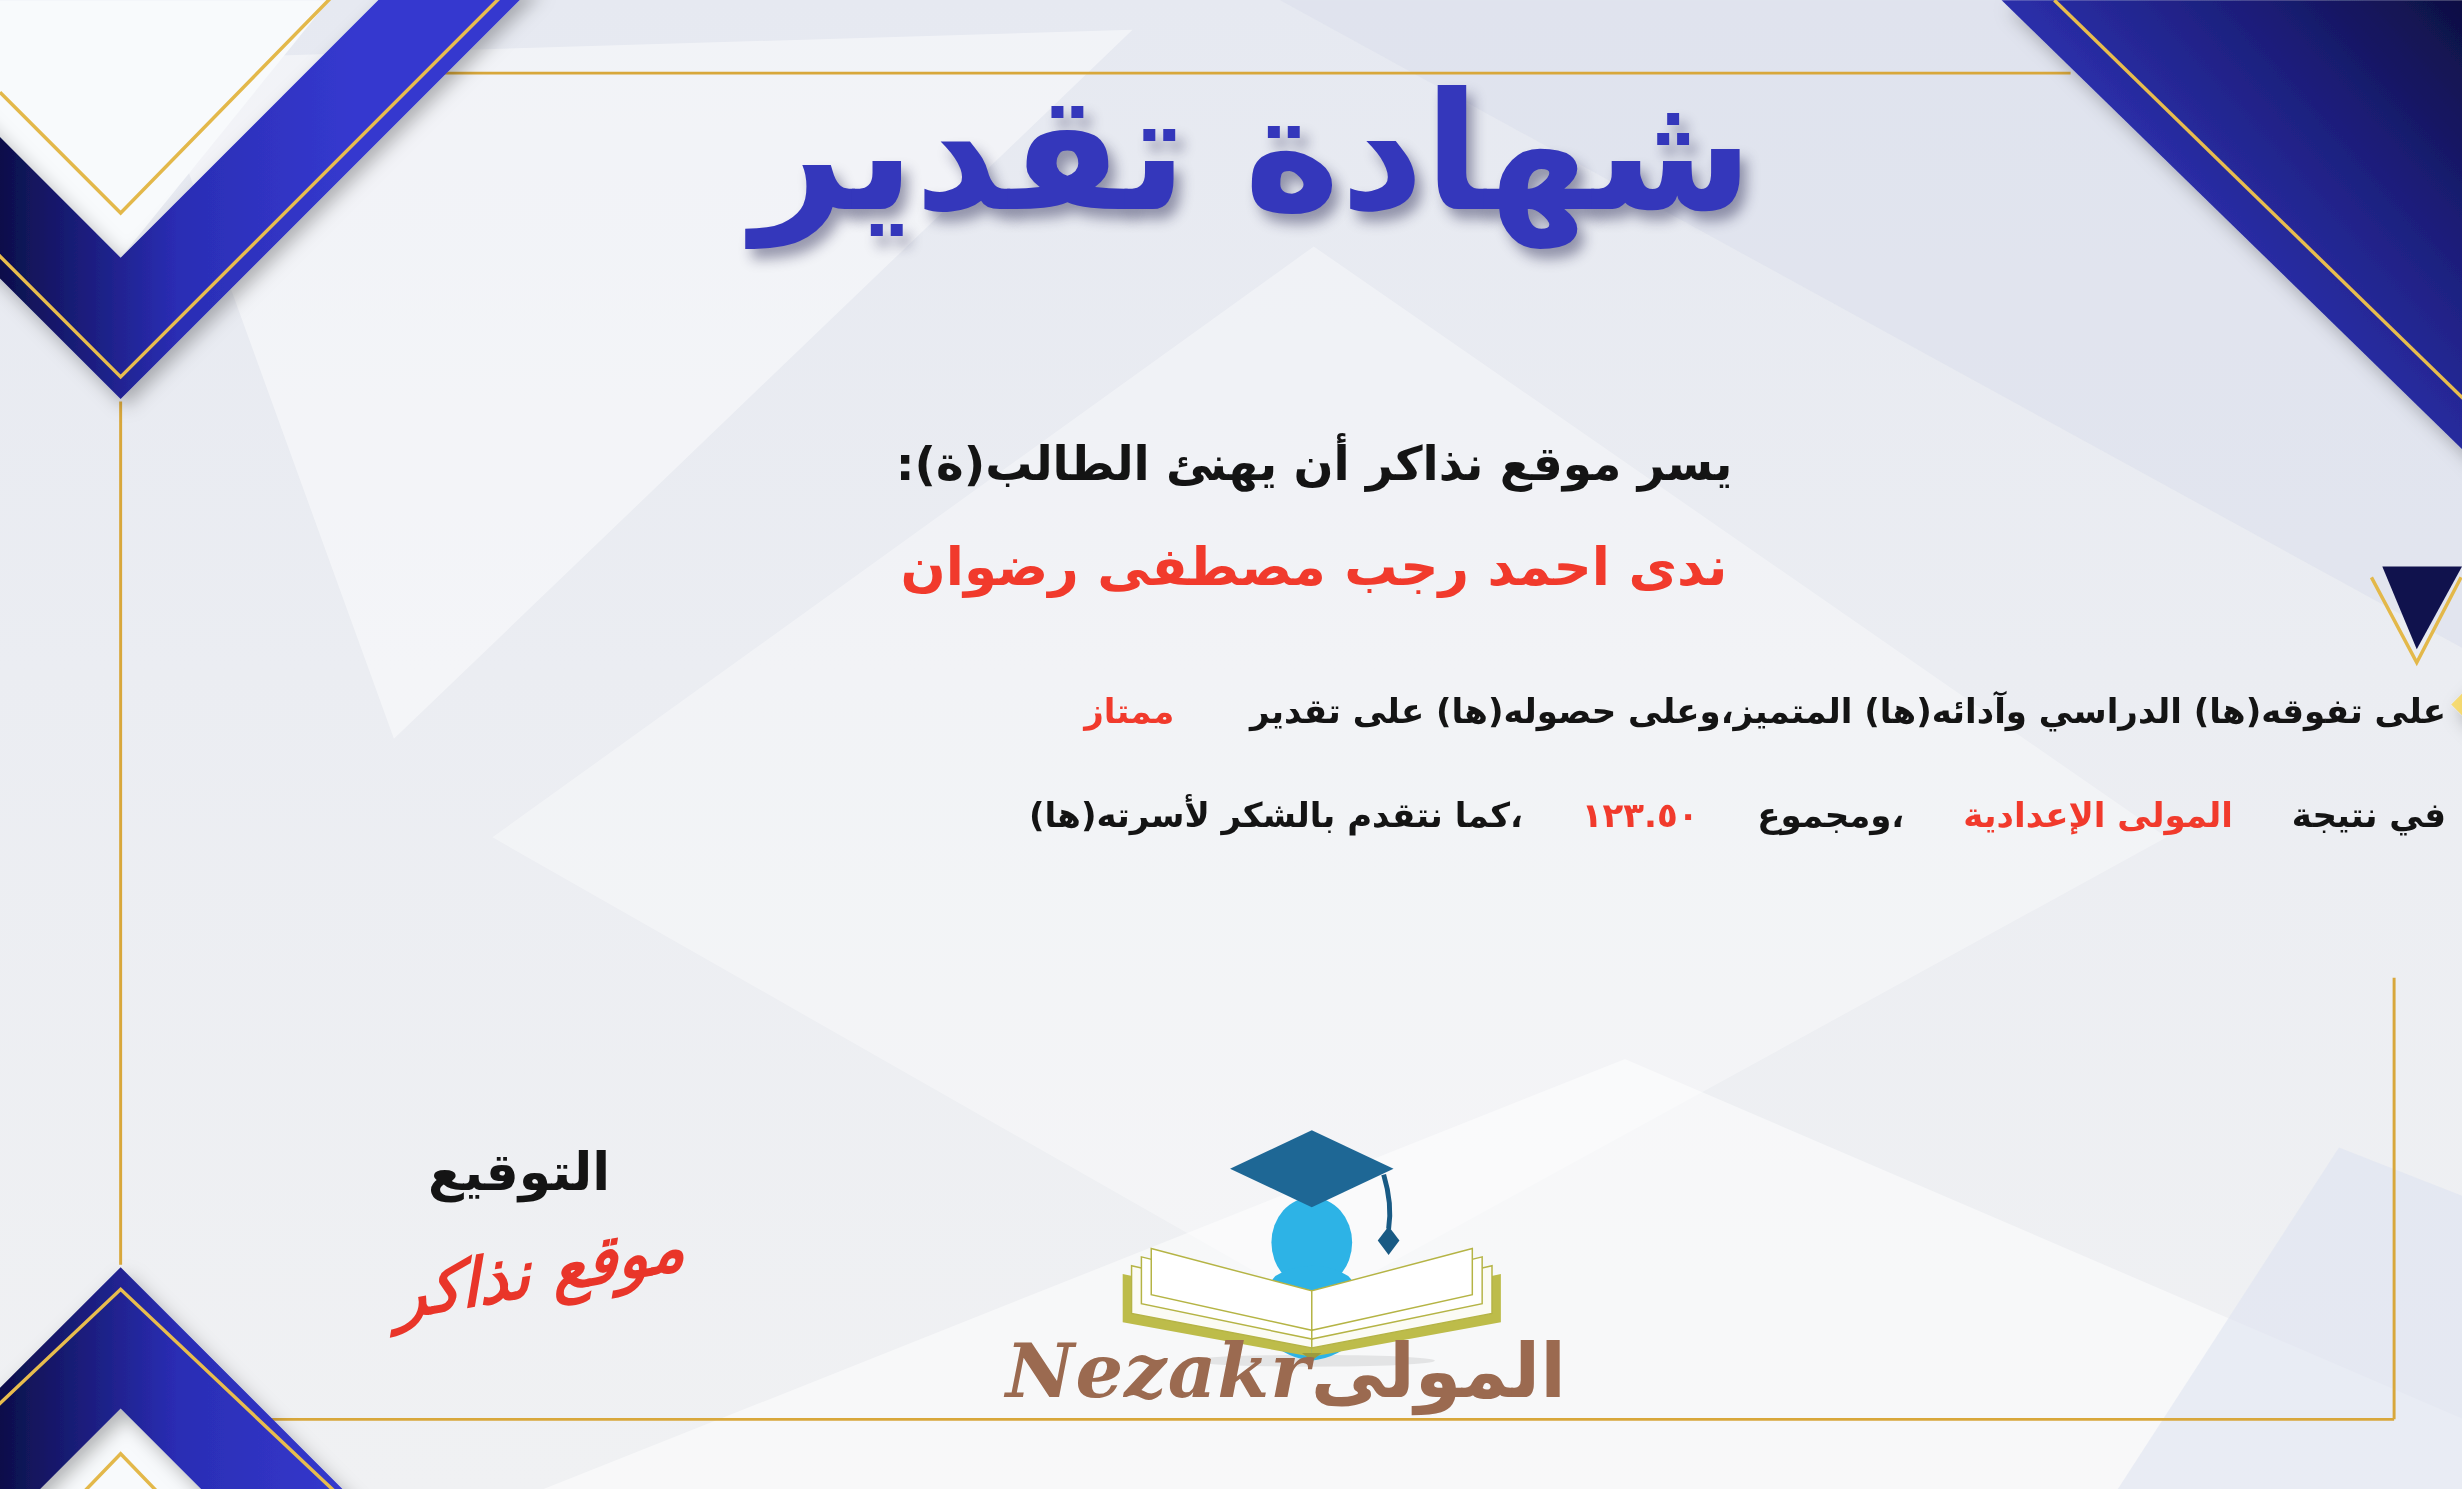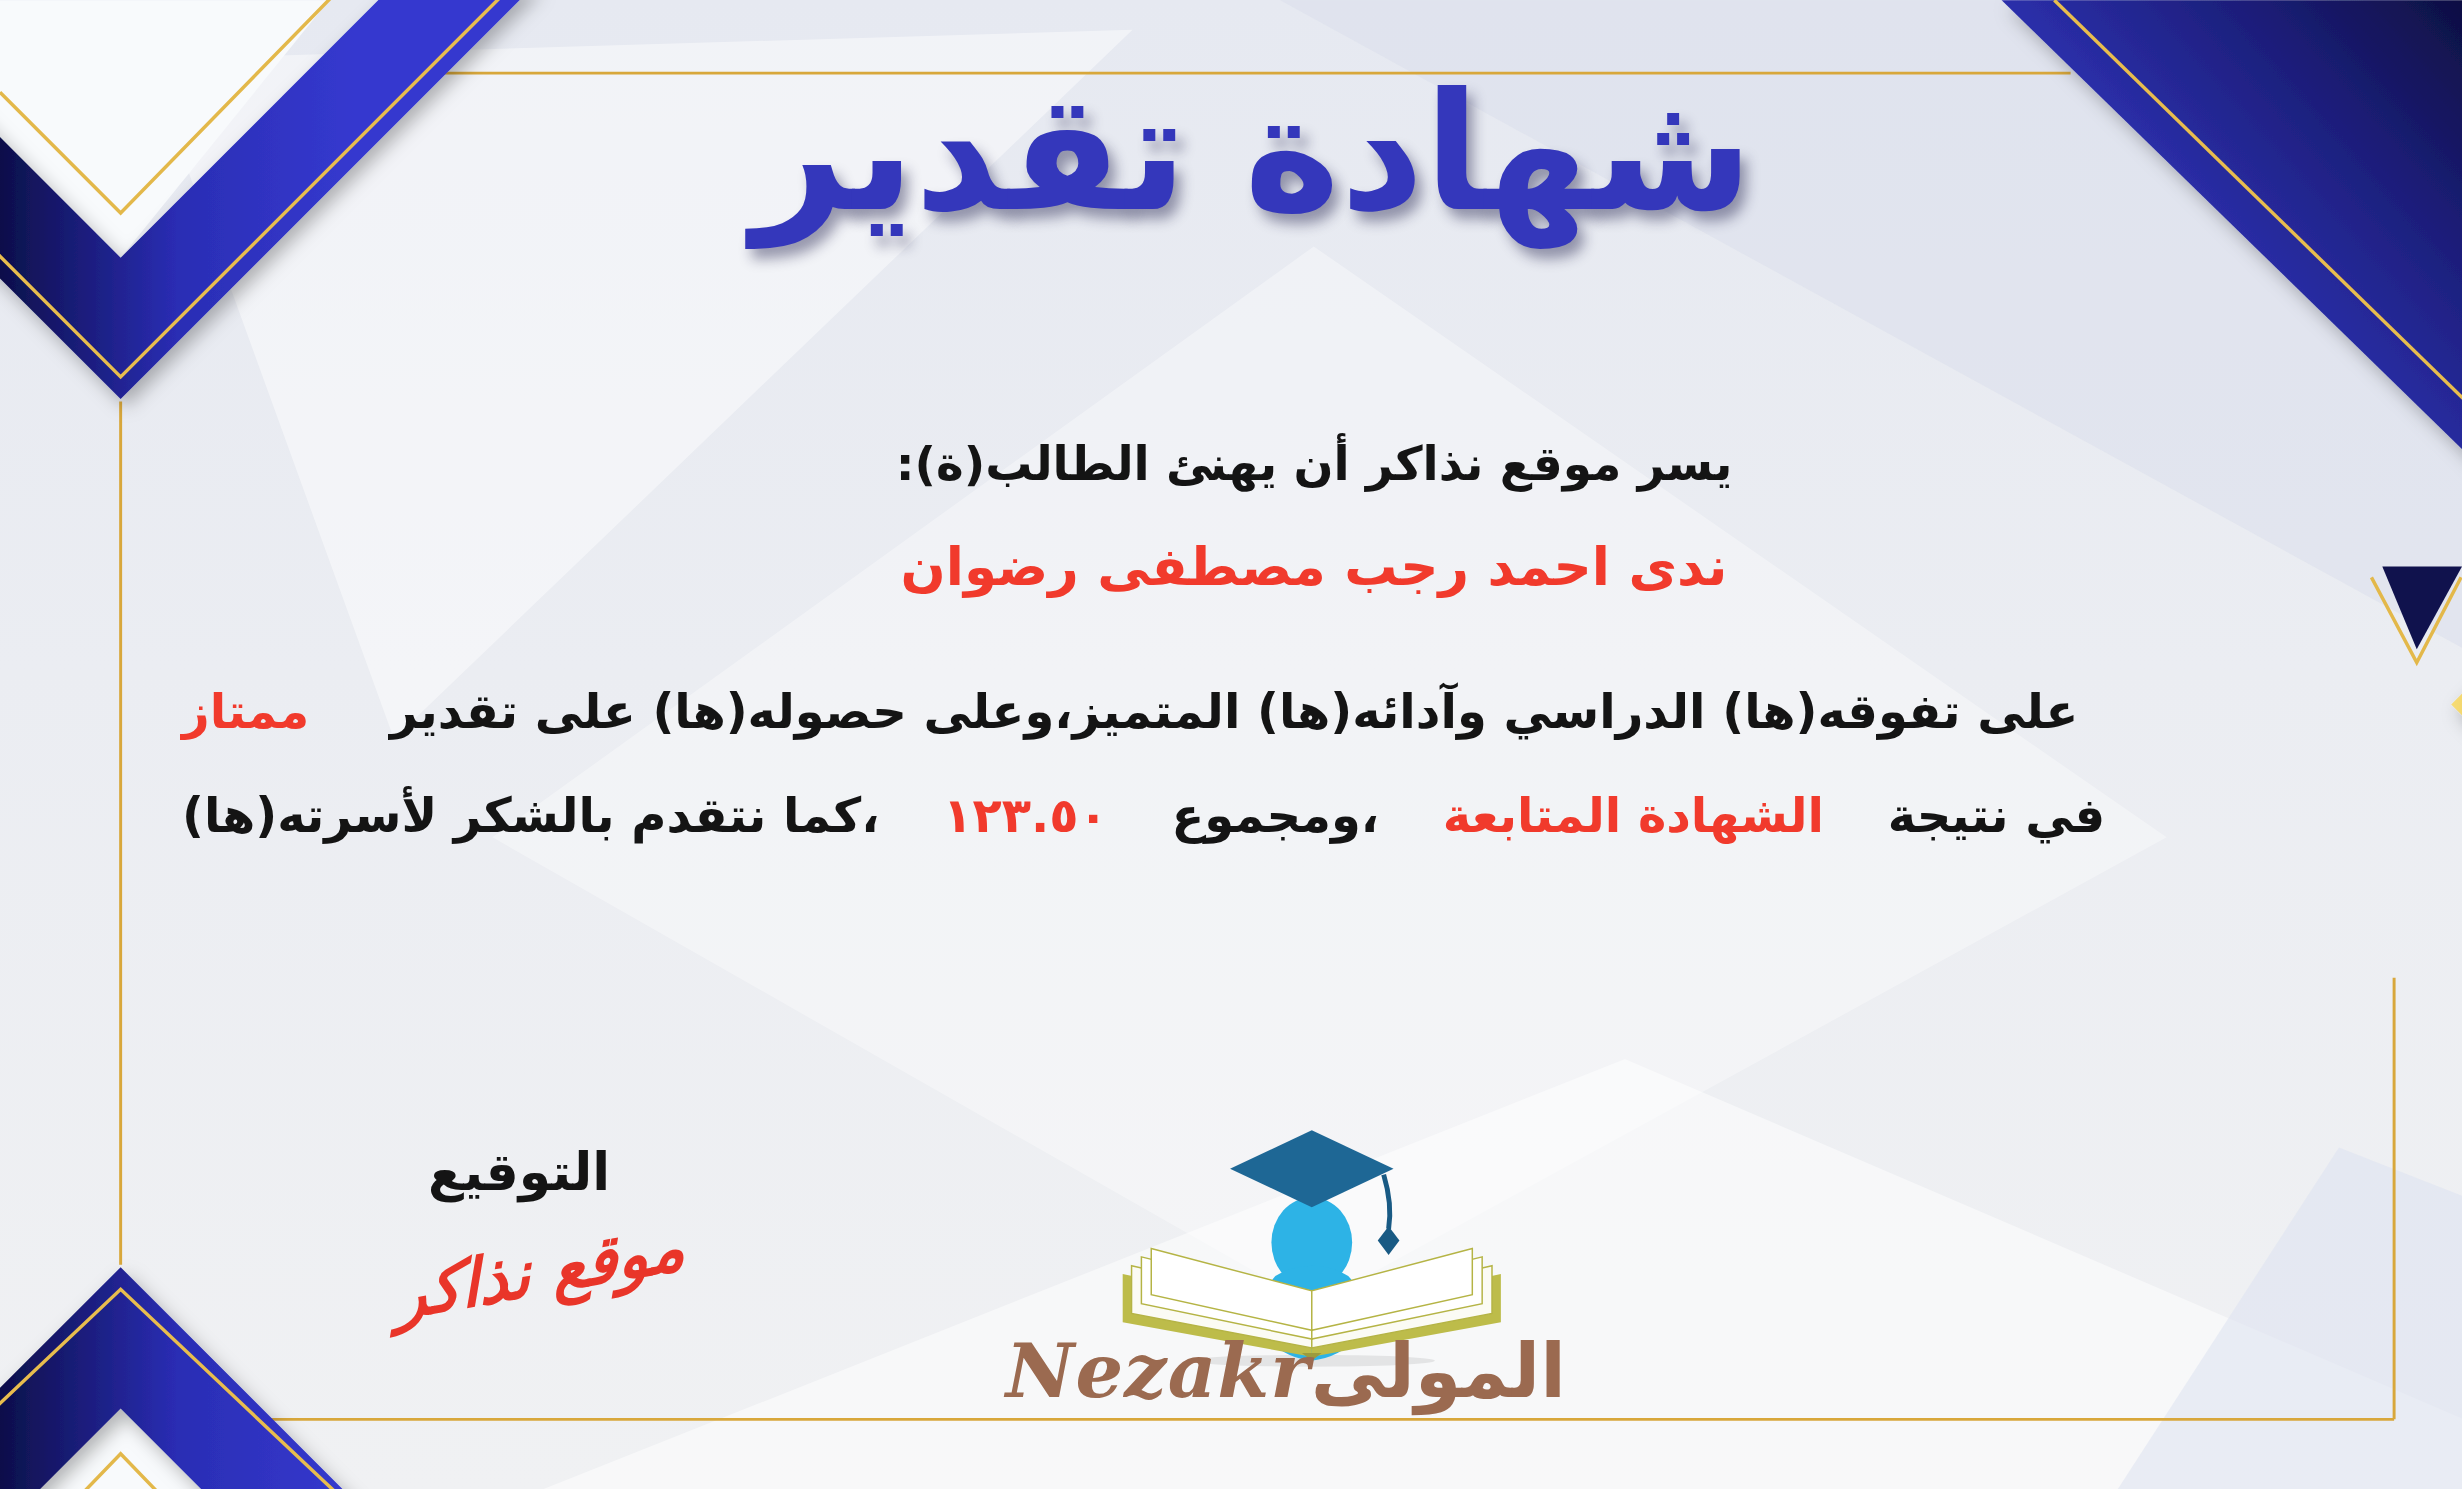--- a/index.html
+++ b/index.html
@@ -15,21 +15,21 @@
   .txt{position:absolute;color:#141414;}
   .center{left:0;right:0;text-align:center;}
   .title{
     top:58px;left:0;right:123px;text-align:center;
     font-size:163px;font-weight:bold;color:#3437bb;
     text-shadow:6.9px 9.8px 12.8px rgba(25,25,70,.42);
     letter-spacing:3px;
   }
   .intro{top:436px;font-size:47px;font-weight:bold;}
   .name{top:536px;font-size:53px;font-weight:bold;color:#f13a2c;}
-  .para{top:659px;left:182px;right:182px;text-align:left;font-size:48px;font-weight:bold;}
+  .para{top:659px;left:182px;right:182px;text-align:right;font-size:34px;font-weight:bold;}
   .para .line{height:104px;line-height:104px;white-space:nowrap;}
   .hl{color:#f13a2c;margin:16px 47px;}
   .hl-tight{color:#f13a2c;margin-right:64px;}
   .sig-label{left:401px;top:1142px;font-size:52px;font-weight:bold;margin-left:27px;}
   .sig-script{
     left:362px;top:1234px;width:355px;text-align:center;
     font-size:65px;font-weight:bold;font-style:italic;color:#e93529;
     transform:rotate(-10deg) skewX(-6deg);
   }
   .logo-text{
@@ -139,21 +139,21 @@
 
   <div class="txt center name" dir="rtl">ندى احمد رجب مصطفى رضوان</div>
 
   <div class="txt para" dir="rtl">
     <div class="line">
       <span>على تفوقه(ها) الدراسي وآدائه(ها) المتميز،وعلى حصوله(ها) على تقدير</span>
       <span class="hl-tight">ممتاز</span>
     </div>
     <div class="line">
       <span>في نتيجة</span>
-      <span class="hl">الشهادة المتابعة</span>
+      <span class="hl">المولى الإعدادية</span>
       <span>،ومجموع</span>
       <span class="hl">١٢٣.٥٠</span>
       <span>،كما نتقدم بالشكر لأسرته(ها)</span>
     </div>
   </div>
 
   <div class="txt sig-label" dir="rtl">التوقيع</div>
 
   <div class="txt sig-script" dir="rtl">موقع نذاكر</div>
 

